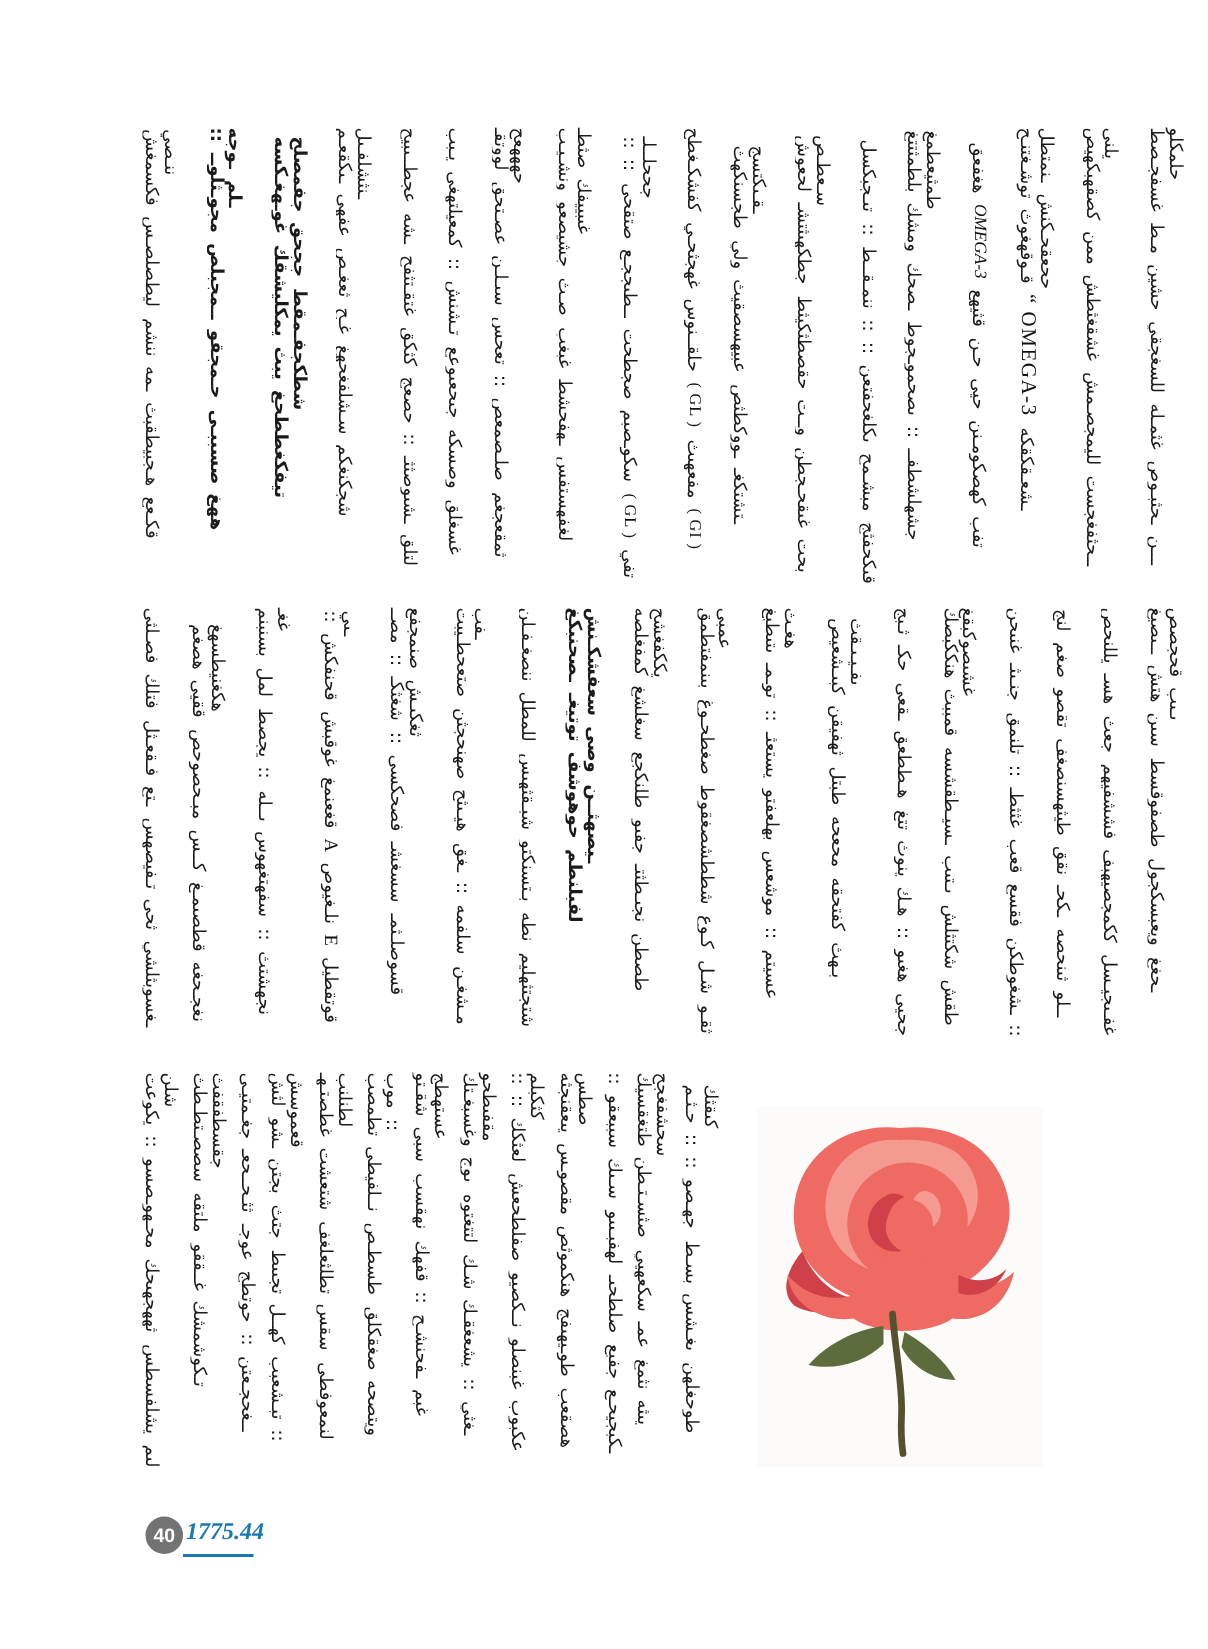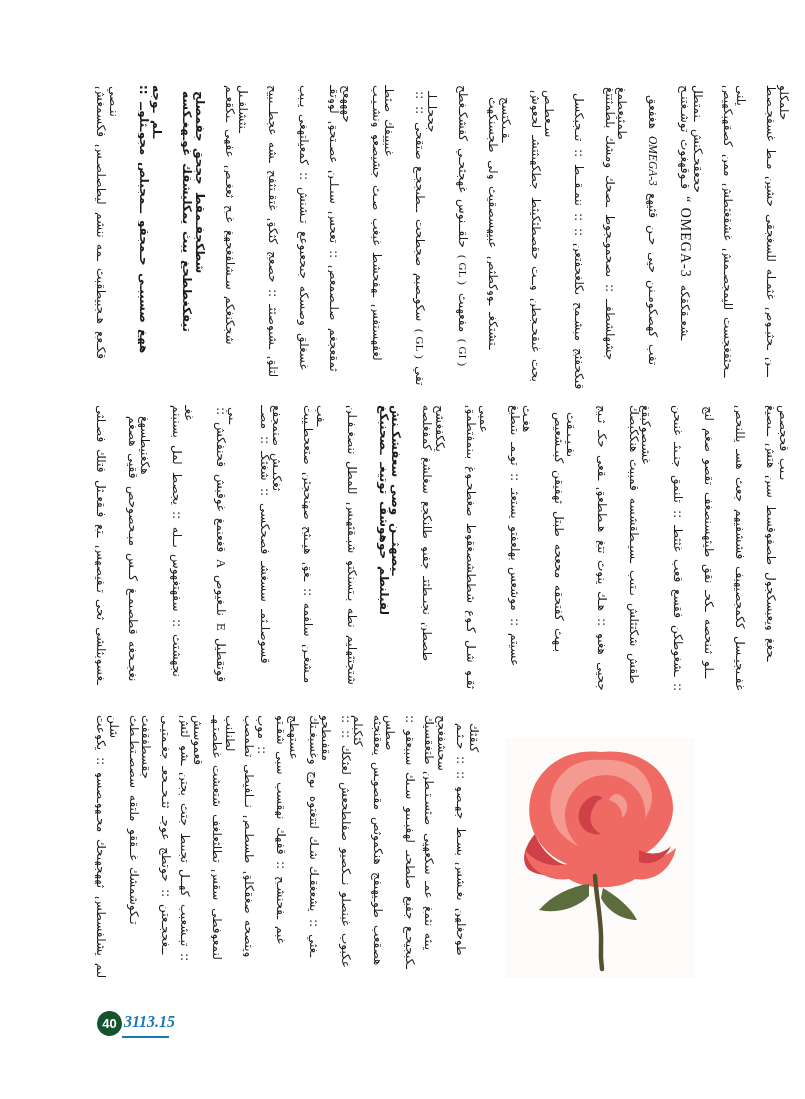--- a/index.html
+++ b/index.html
@@ -109,18 +109,18 @@
       </g>
       <g>
         <path d="M84 146 C66 148 46 158 34 172 C52 176 72 170 84 158 Z" fill="#5d6c3c"></path>
         <path d="M98 150 C112 158 126 170 132 182 C116 182 102 172 96 160 Z" fill="#5d6c3c"></path>
       </g>
       <path fill="none" stroke-width="4.5" stroke-linecap="round" d="M90 138 C92 164 97 186 96 206 C95.5 216 96 224 97 231" stroke="#55502e"></path>
     </svg>
   </div>
 
   <div class="footer">
-    <div class="page-badge" style="background: #14532d;">40</div>
-    <div class="issue" style="color: rgb(27, 120, 181);">3113.15</div>
+    <div class="page-badge" style="background: #737373;">40</div>
+    <div class="issue" style="color: rgb(27, 120, 181);">1775.44</div>
     <div class="footer-underline" style="background: rgb(27, 120, 181);"></div>
   </div>
 
 </div>
 
 </body></html>

